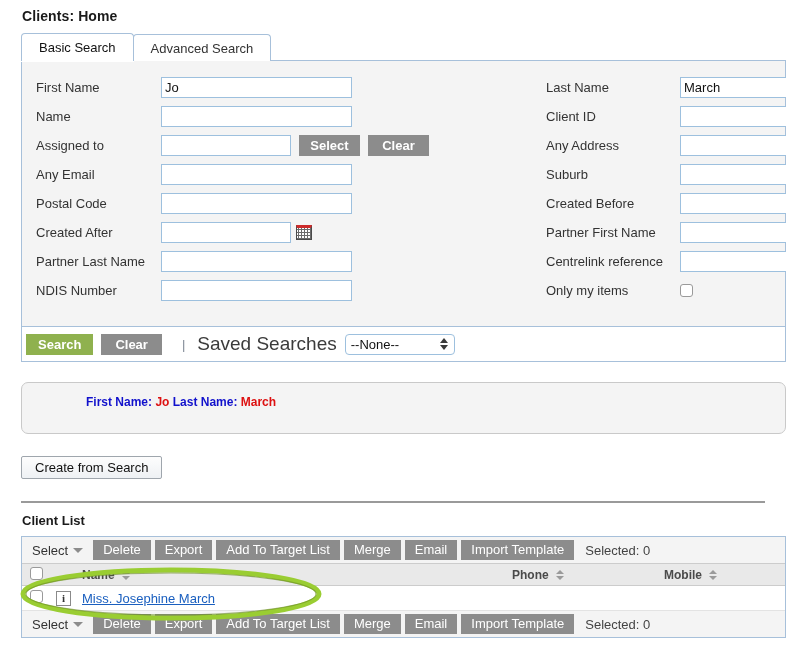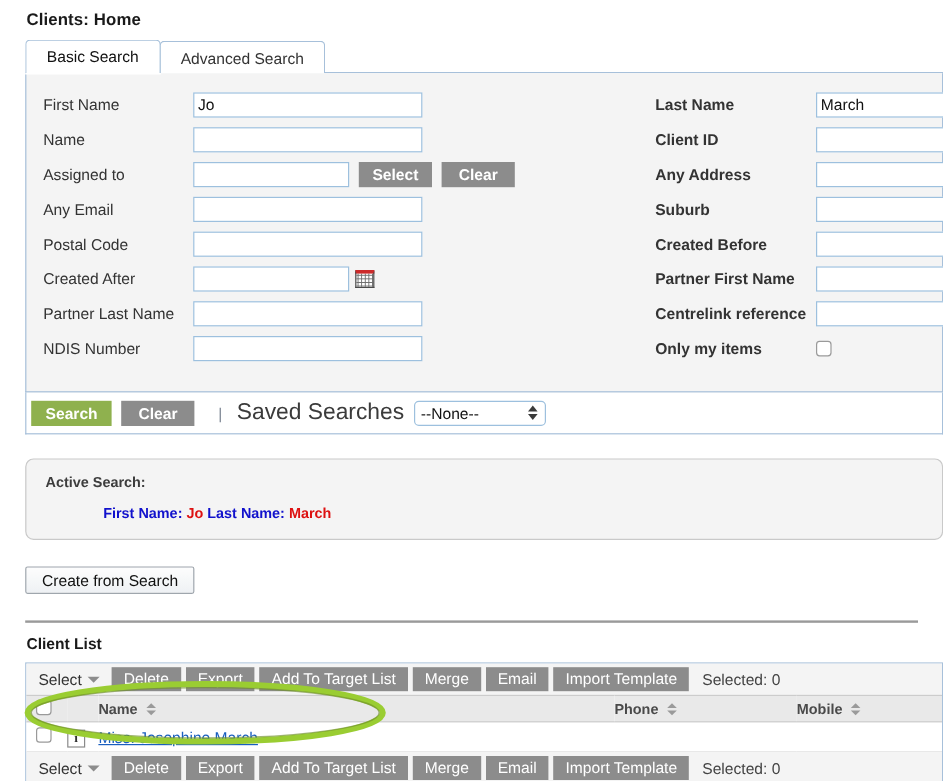--- a/index.html
+++ b/index.html
@@ -93,21 +93,21 @@
     height: 26px;
     margin-bottom: 3px;
   }
   .flabel {
     font-size: 13px;
     color: #333333;
     padding-left: 14px;
     box-sizing: border-box;
   }
   .form-col.left .flabel { width: 139px; }
-  .form-col.right .flabel { width: 148px; font-weight: bold; }
+  .form-col.right .flabel { width: 148px; }
 
   .ftext {
     box-sizing: border-box;
     height: 21px;
     border: 1px solid #9dc0de;
     background: #ffffff;
     font-family: "Liberation Sans", sans-serif;
     font-size: 13px;
     color: #111111;
     padding: 0 3px;
@@ -557,21 +557,20 @@
         <option>--None--</option>
       </select>
       <span class="sel-arrows">
           <i class="up"></i>
           <i class="dn"></i>
         </span>
     </span>
   </div>
 
   <div class="active-search">
-    <div class="as-title">Active Search:</div>
     <div class="as-terms">
       <span class="as-key">First Name:</span>
       <span class="as-val">Jo</span>
       <span class="as-key">Last Name:</span>
       <span class="as-val">March</span>
     </div>
   </div>
 
   <div class="create-wrap">
     <button class="btn-create">Create from Search</button>

